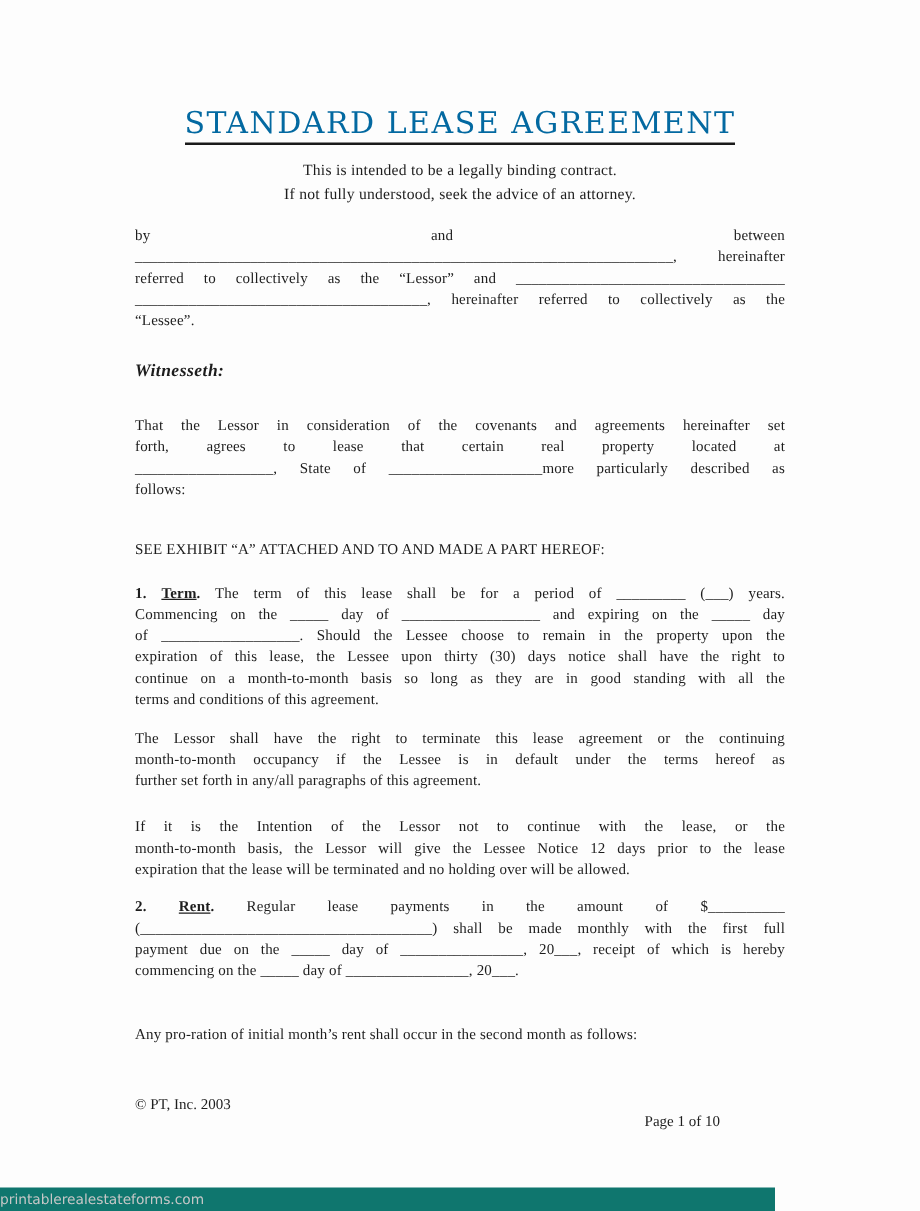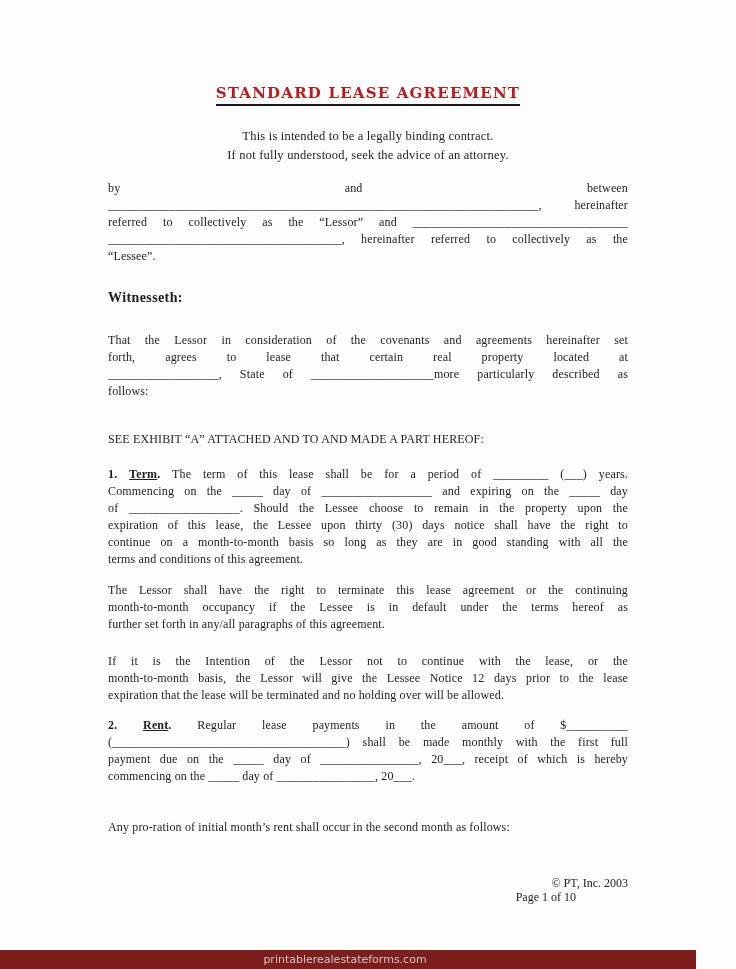--- a/index.html
+++ b/index.html
@@ -15,31 +15,31 @@
   .block { position: absolute; left: 108px; width: 520px; }
   .line { font-size: 12px; line-height: 17px; letter-spacing: 0.15px; }
   .jl { text-align: justify; text-align-last: justify; }
   .ll { text-align: left; }
   .b { font-weight: bold; }
   .u { text-decoration: underline; margin-top: 31px; }
   .title-wrap { text-align: center; }
   .title {
     display: inline-block;
     font-family: "DejaVu Serif", "Liberation Serif", serif;
-    font-size: 15px; font-weight: bold; letter-spacing: 1.2px;
+    font-size: 24px; font-weight: normal; letter-spacing: 1.2px;
     border-bottom: 2.5px solid #1a1a1a; padding-bottom: 2px;
-    color: #b91c1c;
+    color: #0369a1;
   }
   .subtitle .sline { font-size: 12.5px; line-height: 18.5px; text-align: center; letter-spacing: 0.2px; }
-  .heading { font-size: 14px; font-weight: bold; letter-spacing: 0.4px; }
-  .footer-copyright { text-align: right; font-size: 12px; }
+  .heading { font-size: 14px; font-weight: bold; letter-spacing: 0.4px; font-style: italic; }
+  .footer-copyright { font-size: 12px; }
   .footer-page { width: 468px; text-align: right; font-size: 12px; }
   .watermark-strip {
-    position: absolute; left: 0; top: 950px; width: 696px; height: 19px;
-    background: #7f1d1d; text-align: center; box-sizing: border-box; padding-right: 6px;
+    position: absolute; left: 0; top: 950px; width: 620px; height: 19px;
+    background: #0f766e; text-align: left; box-sizing: border-box; padding-right: 6px;
     font-family: "DejaVu Sans", "Liberation Sans", sans-serif;
     font-size: 11px; line-height: 19px; color: #c7c7c7;
   }
 </style>
 </head>
 <body>
 
 <div class="page">
 
   <div class="block title-wrap" style="top:84px">

